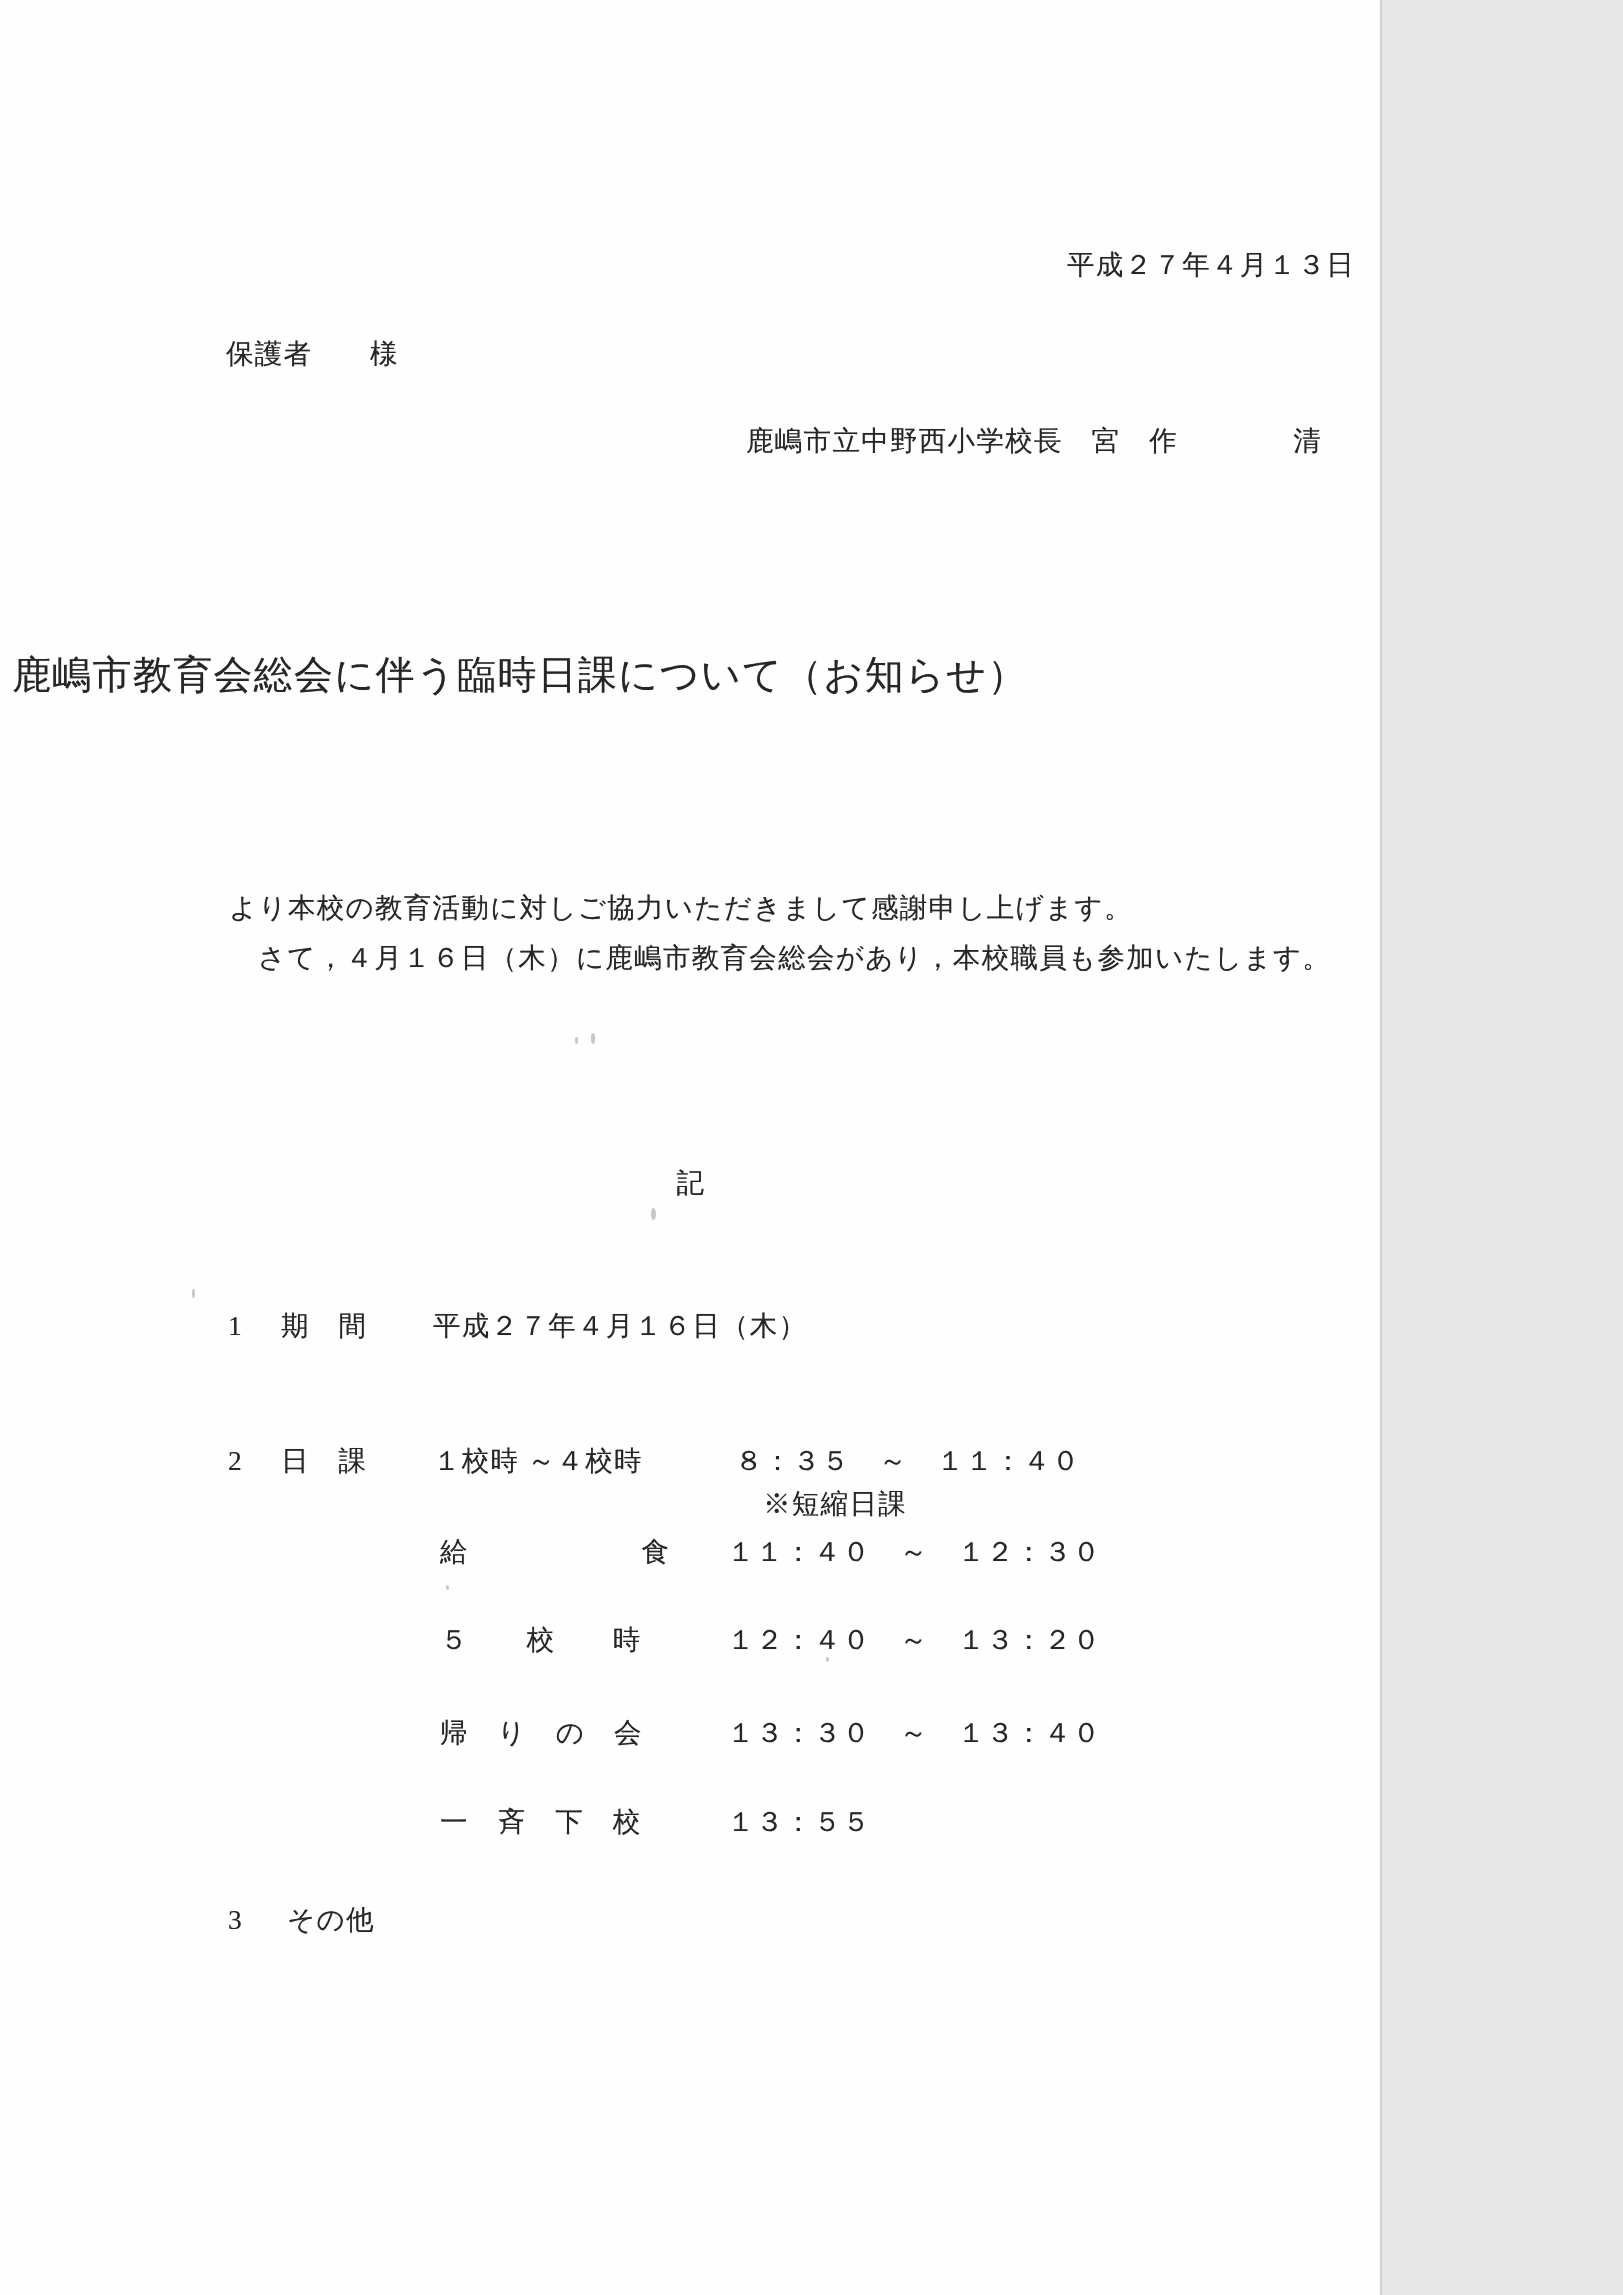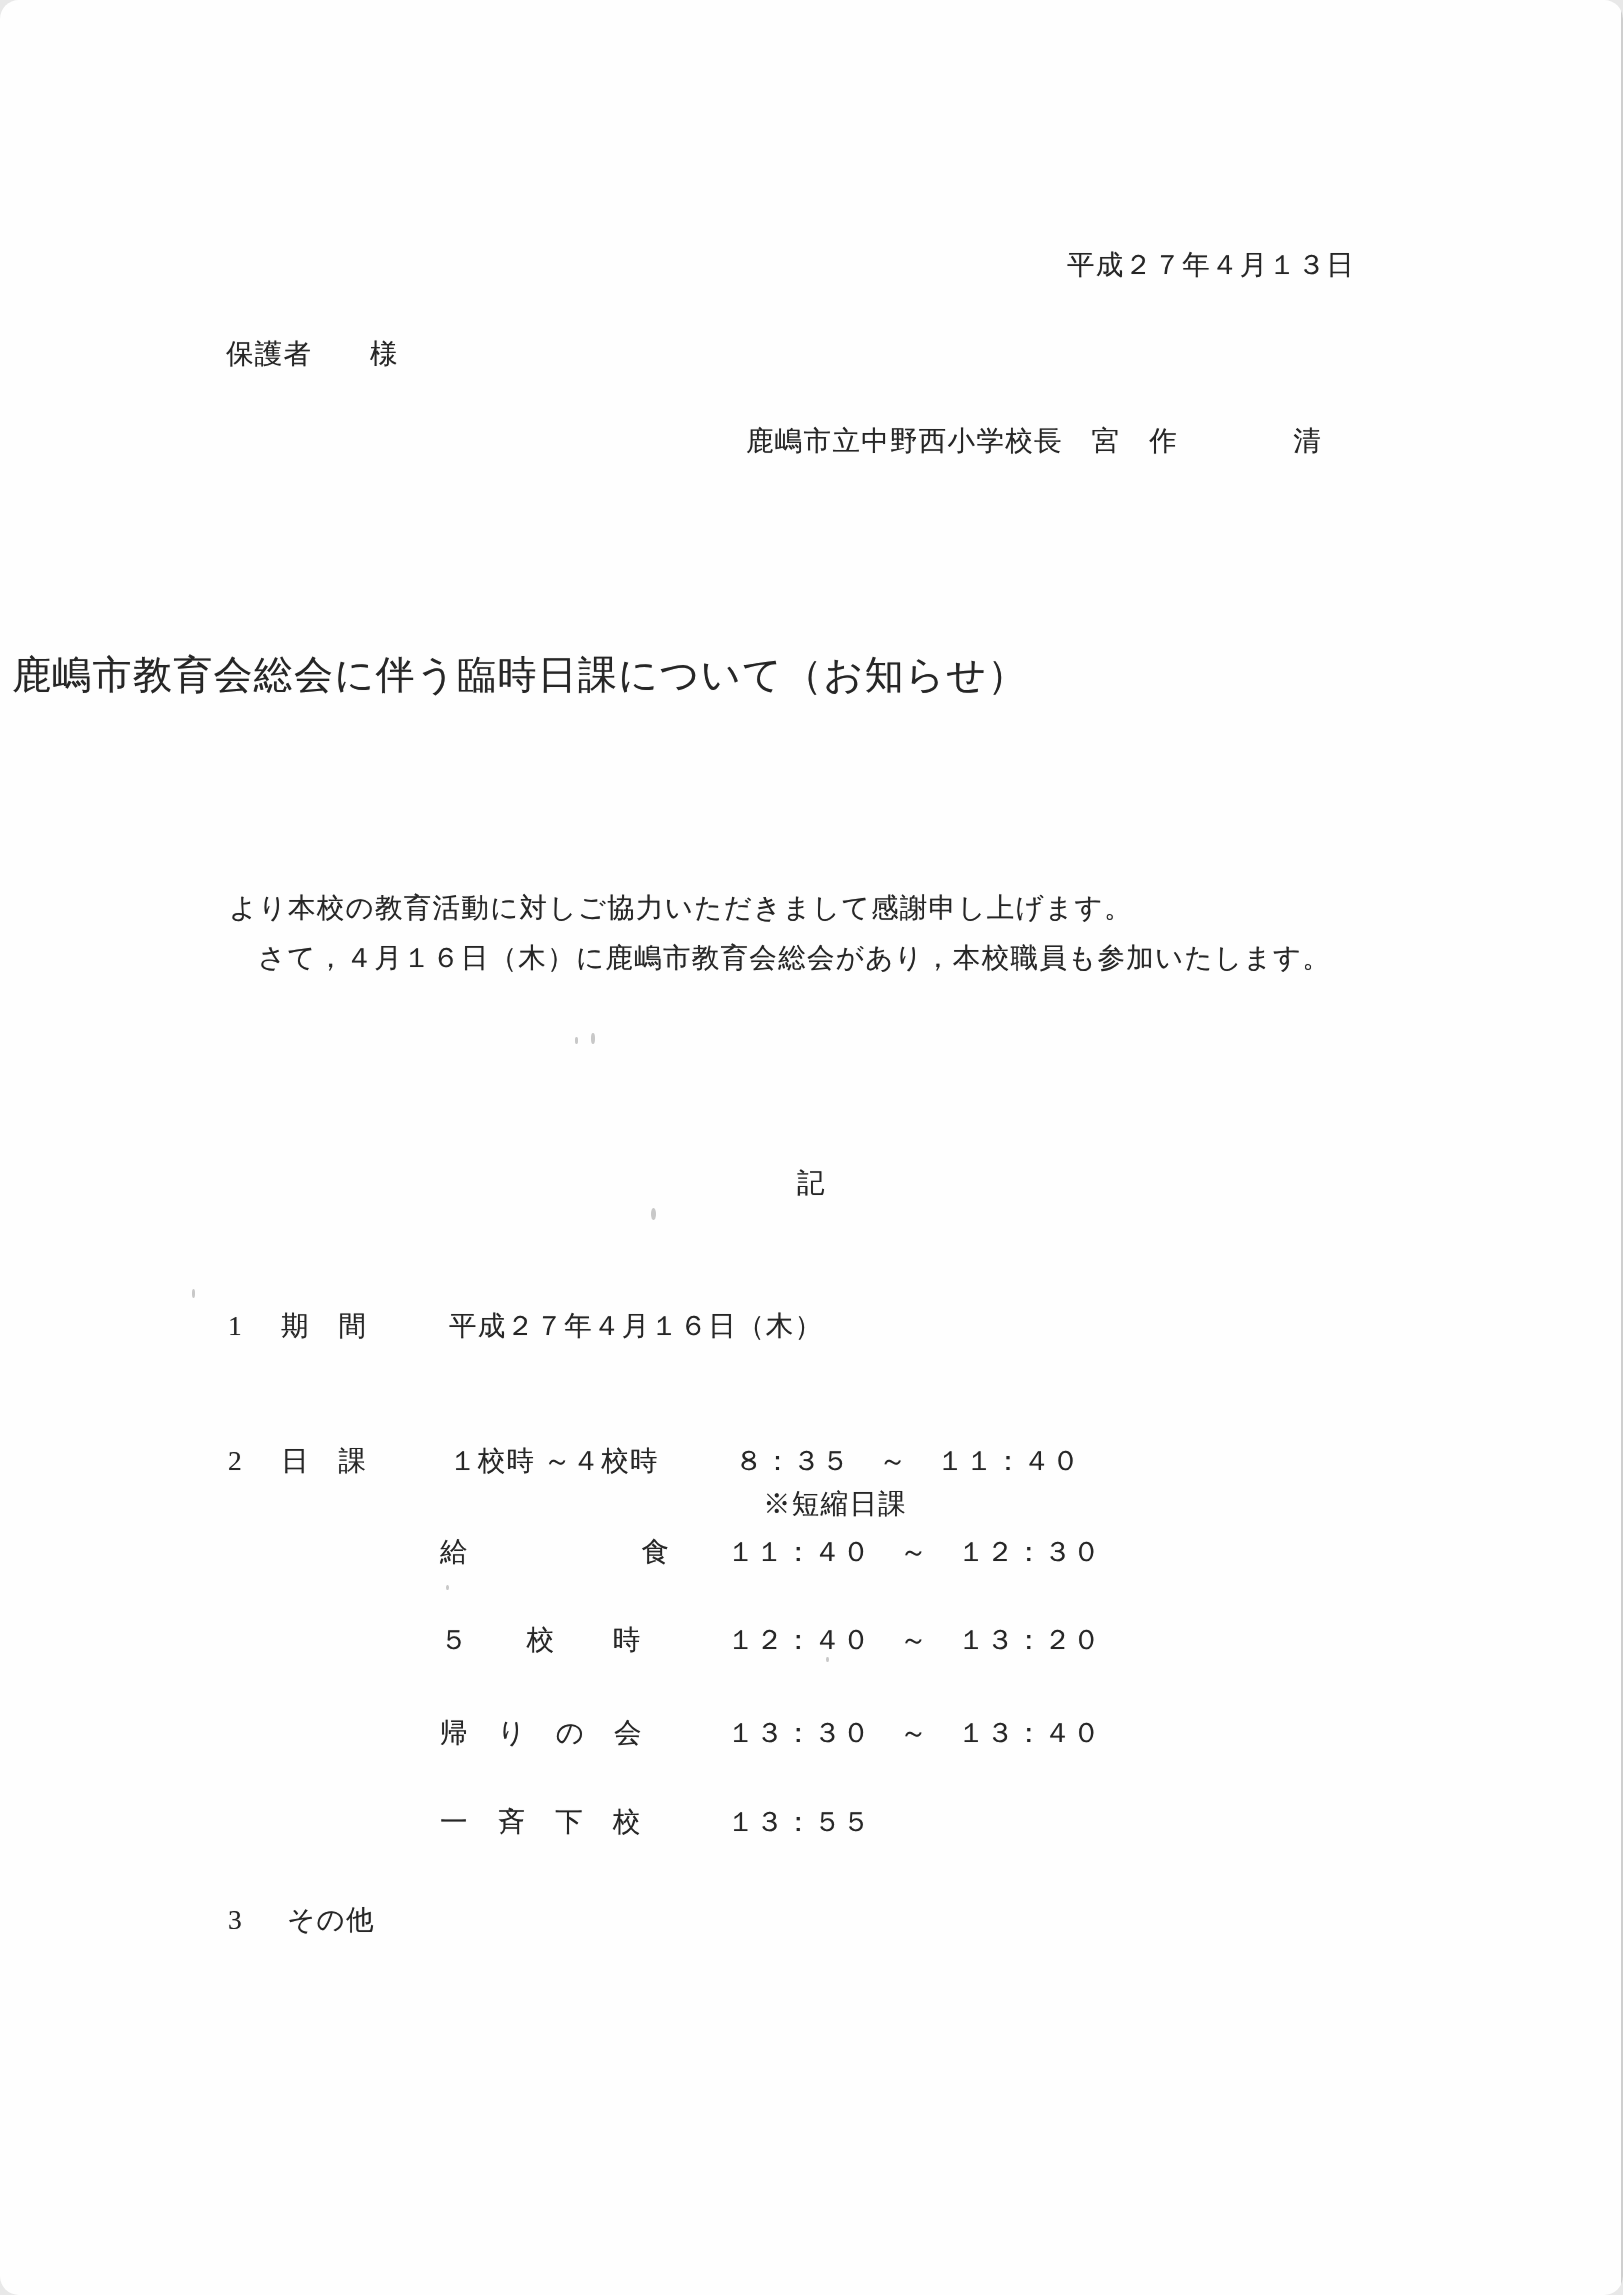--- a/index.html
+++ b/index.html
@@ -2,28 +2,27 @@
 <html style="font-size:10.5px"><head>
 <meta charset="utf-8">
 <style>
   html, body {
     margin: 0;
     padding: 0;
     background: #e8e8e8;
   }
   .page {
     position: relative;
-    width: 1623px;
+    width: 1382px;
     height: 2295px;
     background: #fefefe;
     overflow: hidden;
     font-family: "Liberation Serif", "DejaVu Serif", serif;
     color: #262626;
     letter-spacing: 1.3px;
-    border-radius: 19px;
   }
   .line {
     position: absolute;
     white-space: pre;
     font-size: 27.5px;
     line-height: 1;
     text-shadow: 0 0 0.7px rgba(40,40,40,0.45);
   }
   .title {
     font-size: 39px;
@@ -31,21 +30,21 @@
     text-align: left;
     left: 12px;
   }
   .ki {
     width: 100%;
     text-align: center;
     left: 0;
   }
   .col-num   { position: absolute; left: 228px;  white-space: pre; }
   .col-label { position: absolute; left: 281px;  white-space: pre; }
-  .col-value { position: absolute; left: 449px;  white-space: pre; }
+  .col-value { position: absolute; left: 433px;  white-space: pre; }
   .col-time  { position: absolute; left: 727px; white-space: pre; }
   .col-time-first { position: absolute; left: 735px; white-space: pre; }
   .row {
     position: absolute;
     left: 0;
     width: 100%;
     height: 30px;
     font-size: 27.5px;
     line-height: 1;
     text-shadow: 0 0 0.7px rgba(40,40,40,0.45);

